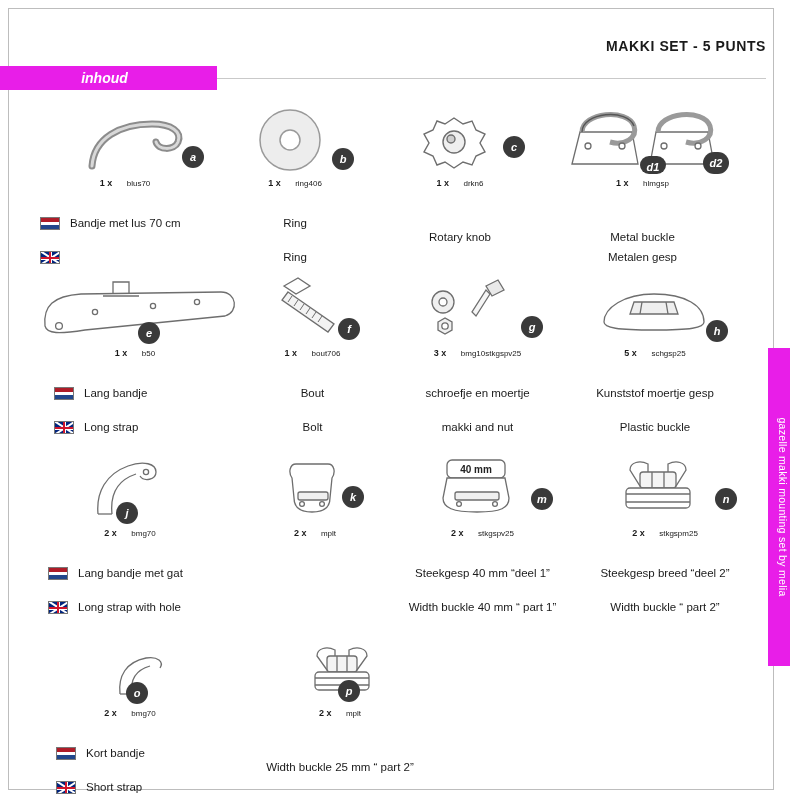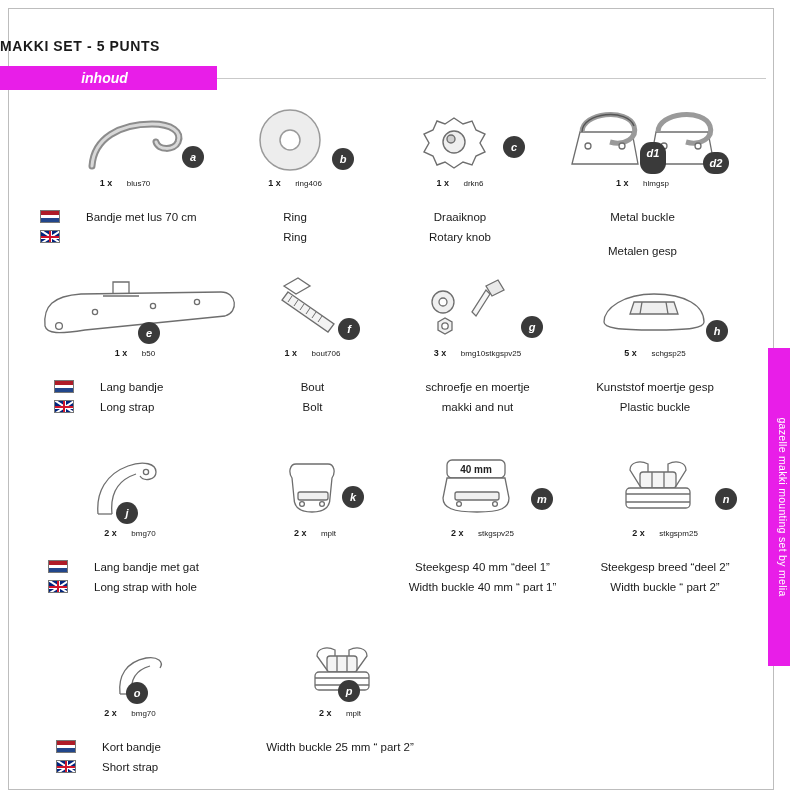--- a/index.html
+++ b/index.html
@@ -15,21 +15,21 @@
     position:absolute;
     left:8px;top:8px;
     width:766px;height:782px;
     border:1px solid #bdbdbd;
     box-sizing:border-box;
     background:#fff;
   }
   .title{
     position:absolute;
     top:38px;left:0;width:766px;
-    text-align:left;
+    text-align:right;
     font-size:14px;
     font-weight:bold;
     letter-spacing:.6px;
   }
   .inhoud-bar{
     position:absolute;
     left:-8px;top:66px;
     width:225px;height:24px;
     background:#e81ee8;
   }
@@ -77,24 +77,23 @@
   .qty{
     font-size:9px;
     font-weight:bold;
     margin-top:4px;
     white-space:nowrap;
   }
   .qty i{font-weight:normal;font-style:normal;font-size:8px;margin-left:12px;}
   .lines{margin-top:22px;}
   .line{
     display:flex;
-    align-items:flex-start;
+    align-items:flex-end;
     height:20px;
     font-size:11.5px;
-    gap:16px;
   }
   .line .flag{margin-right:10px;flex:0 0 auto;}
   .line .txt{text-align:left;line-height:14px;}
   .line.center{justify-content:center;}
   .line.center .txt{text-align:center;}
 
   
   .flag{width:20px;height:13px;position:relative;display:inline-block;
         border:1px solid #777;box-sizing:border-box;}
   .flag.nl i{display:block;height:33.3%;}
@@ -203,23 +202,20 @@
           <circle cx="46" cy="35" r="4" fill="#cfcfcf"></circle>
         </g>
       </svg>
       <div class="bub" style="right:10px;bottom:16px;">c</div>
     </div>
     <div class="qty">
       <span>1 x</span>
       <i>drkn6</i>
     </div>
     <div class="lines">
-      <div class="line center">
-          <span class="txt">Draaiknop</span>
-        </div>
       <div class="line center" style="height:34px;">
           <span class="txt">Rotary knob</span>
         </div>
     </div>
   </div>
 
   <div class="cell" style="left:550px;width:185px;">
     <div class="art">
       <svg width="170" height="72" viewBox="0 0 170 72">
         <g stroke="#6e6e6e" stroke-width="1.3" fill="#ffffff">
@@ -227,21 +223,21 @@
           <path d="M24 30 C24 10 70 6 76 24 C80 36 66 44 52 40" fill="none" stroke-width="5" stroke="#9a9a9a"></path>
           <path d="M24 30 C24 10 70 6 76 24" fill="none" stroke="#555"></path>
           <circle cx="30" cy="44" r="3"></circle>
             <circle cx="64" cy="44" r="3"></circle>
           <path d="M92 62 L98 30 L150 30 L156 62 Z"></path>
           <path d="M100 30 C100 10 146 6 152 24 C156 36 142 44 128 40" fill="none" stroke-width="5" stroke="#9a9a9a"></path>
           <circle cx="106" cy="44" r="3"></circle>
             <circle cx="140" cy="44" r="3"></circle>
         </g>
       </svg>
-      <div class="bub" style="left:90px;bottom:0px;width:26px;height:32px;border-radius:11px;font-style:italic;">d1</div>
+      <div class="bub" style="left:90px;bottom:0px;width:26px;height:18px;border-radius:11px;font-style:italic;">d1</div>
       <div class="bub" style="right:6px;bottom:0px;width:26px;height:22px;border-radius:11px;">d2</div>
     </div>
     <div class="qty">
       <span>1 x</span>
       <i>hlmgsp</i>
     </div>
     <div class="lines">
       <div class="line center" style="height:34px;">
           <span class="txt">Metal buckle</span>
         </div>

